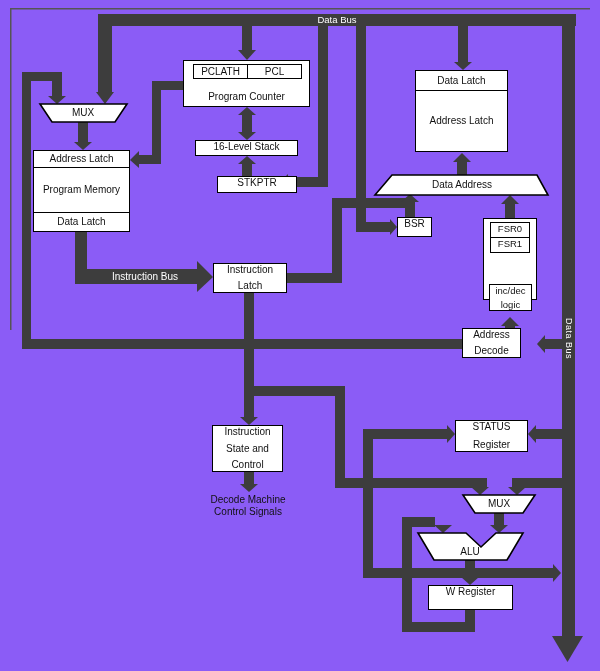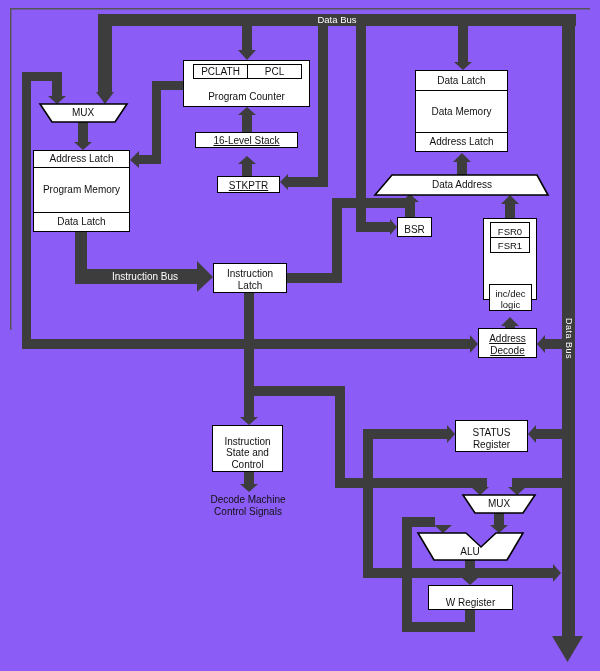--- a/index.html
+++ b/index.html
@@ -1,20 +1,20 @@
 <!DOCTYPE html>
 <html><head>
 <meta charset="utf-8">
 <style>
   html,body{margin:0;padding:0;background:#fff;}
   #stage{position:relative;width:600px;height:671px;background:#8b5cf6;overflow:hidden;
          font-family:"Liberation Sans",sans-serif;color:#111;}
   #wires{position:absolute;left:0;top:0;z-index:1;}
   .box{position:absolute;background:#fff;border:1.5px solid #000;box-sizing:border-box;
-       display:flex;flex-direction:column;align-items:center;justify-content:flex-end;
+       display:flex;flex-direction:column;align-items:center;justify-content:space-between;
        text-align:center;font-size:10px;line-height:1.18;z-index:2;}
   .row{width:100%;box-sizing:border-box;display:flex;align-items:center;justify-content:center;}
   .rowline{border-top:1.5px solid #000;}
   .lbl{position:absolute;z-index:3;display:flex;flex-direction:column;align-items:center;
        justify-content:center;text-align:center;font-size:10px;line-height:1.18;background:transparent;}
   .buslbl{color:#fff;font-size:9.5px;}
   .vlbl{writing-mode:vertical-rl;color:#fff;font-size:9px;letter-spacing:0.5px;}
   .small{font-size:9.5px;}
 </style>
 </head>
@@ -210,24 +210,24 @@
   </div>
   <div class="box" style="left:193px;top:64px;width:109px;height:15px;flex-direction:row;padding:0;border-width:1.5px;">
     <div class="row" style="width:54px;height:100%;border-right:1.5px solid #000;">
       <span>PCLATH</span>
     </div>
     <div class="row" style="flex:1;height:100%;">
       <span>PCL</span>
     </div>
   </div>
 
-  <div class="box" style="left:195px;top:132px;width:103px;height:16px;text-decoration:underline;">
+  <div class="box" style="left:195px;top:140px;width:103px;height:16px;">
     <span>16-Level Stack</span>
   </div>
-  <div class="box" style="left:217px;top:176px;width:63px;height:17px;text-decoration:underline;">
+  <div class="box" style="left:217px;top:176px;width:80px;height:17px;">
     <span>STKPTR</span>
   </div>
 
   <div class="box" style="left:33px;top:150px;width:97px;height:82px;padding:0;justify-content:flex-start;">
     <div class="row" style="height:16px;">
       <span>Address Latch</span>
     </div>
     <div class="row rowline" style="height:45px;">
       <span>Program Memory</span>
     </div>
@@ -238,23 +238,20 @@
 
   <div class="box" style="left:213px;top:263px;width:74px;height:30px;">
     <span>Instruction</span>
     <span>Latch</span>
   </div>
 
   <div class="box" style="left:415px;top:70px;width:93px;height:82px;padding:0;justify-content:flex-start;">
     <div class="row" style="height:19px;">
       <span>Data Latch</span>
     </div>
-    <div class="row rowline" style="height:42px;">
-      <span>Data Memory</span>
-    </div>
     <div class="row rowline" style="flex:1;">
       <span>Address Latch</span>
     </div>
   </div>
 
   <div class="box" style="left:397px;top:217px;width:35px;height:20px;">
     <span>BSR</span>
   </div>
 
   <div class="box" style="left:483px;top:218px;width:54px;height:82px;padding:11px;justify-content:flex-start;">
@@ -263,21 +260,21 @@
     </div>
     <div class="box small" style="left:6px;top:17.5px;width:40px;height:16px;position:absolute;">
       <span>FSR1</span>
     </div>
     <div class="box small" style="left:5px;top:65px;width:43px;height:27px;position:absolute;">
       <span>inc/dec</span>
       <span>logic</span>
     </div>
   </div>
 
-  <div class="box" style="left:478px;top:328px;width:59px;height:30px;text-decoration:underline;">
+  <div class="box" style="left:462px;top:328px;width:59px;height:30px;">
     <span>Address</span>
     <span>Decode</span>
   </div>
 
   <div class="box" style="left:212px;top:425px;width:71px;height:47px;">
     <span>Instruction</span>
     <span>State and</span>
     <span>Control</span>
   </div>
 

